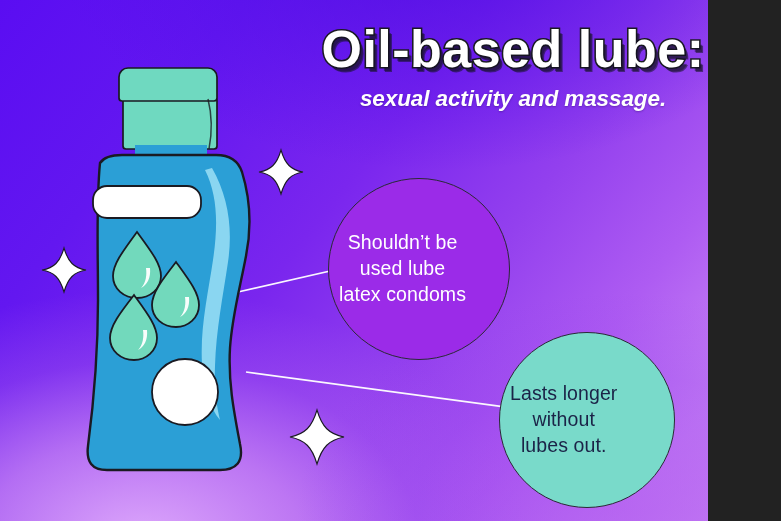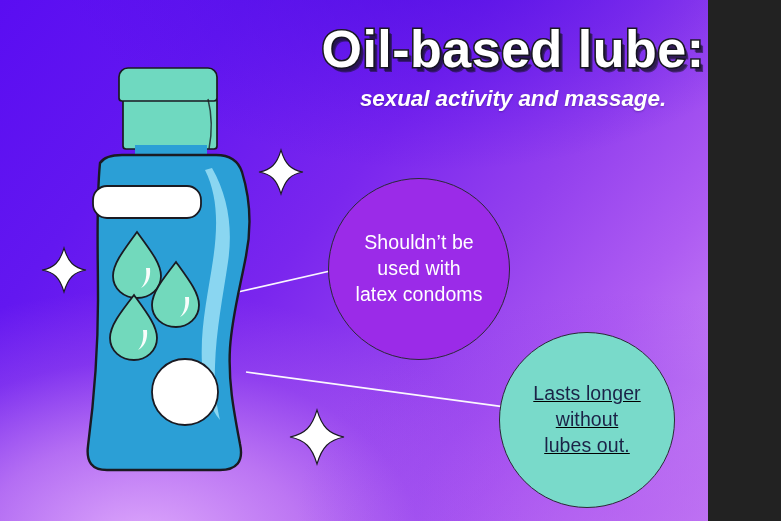--- a/index.html
+++ b/index.html
@@ -95,39 +95,38 @@
     width: 781px;
     height: 521px;
   }
 
   
   .callout {
     position: absolute;
     border-radius: 50%;
     display: flex;
     align-items: center;
-    justify-content: center;
+    justify-content: flex-start;
     text-align: center;
     border: 1.6px solid #2a2a35;
     box-sizing: border-box;
   }
   #callout-purple {
     left: 328px;
     top: 178px;
     width: 182px;
     height: 182px;
     background: #9B2BE8;
   }
   #callout-teal {
     left: 499px;
     top: 332px;
     width: 176px;
     height: 176px;
     background: #79DACA;
-    text-decoration: underline;
   }
   .callout-text {
     font-size: 19.5px;
     line-height: 1.33;
     font-weight: normal;
     letter-spacing: 0.1px;
     padding: 0 10px;
   }
   #callout-purple .callout-text { color: #ffffff; }
   #callout-teal .callout-text { color: #1B2347; }
@@ -216,21 +215,21 @@
   <div id="title-block">
     <h1 id="main-title">Oil-based lube:</h1>
     <p id="subtitle">
       <span class="l2">sexual activity and massage.</span>
     </p>
   </div>
 
   <div id="callout-purple" class="callout">
     <div class="callout-text">
       <span>Shouldn’t be</span><br>
-      <span>used with</span><br>
+      <span>used lube</span><br>
       <span>latex condoms</span>
     </div>
   </div>
 
   <div id="callout-teal" class="callout">
     <div class="callout-text">
       <span>Lasts longer</span><br>
       <span>without</span><br>
       <span>lubes out.</span>
     </div>

